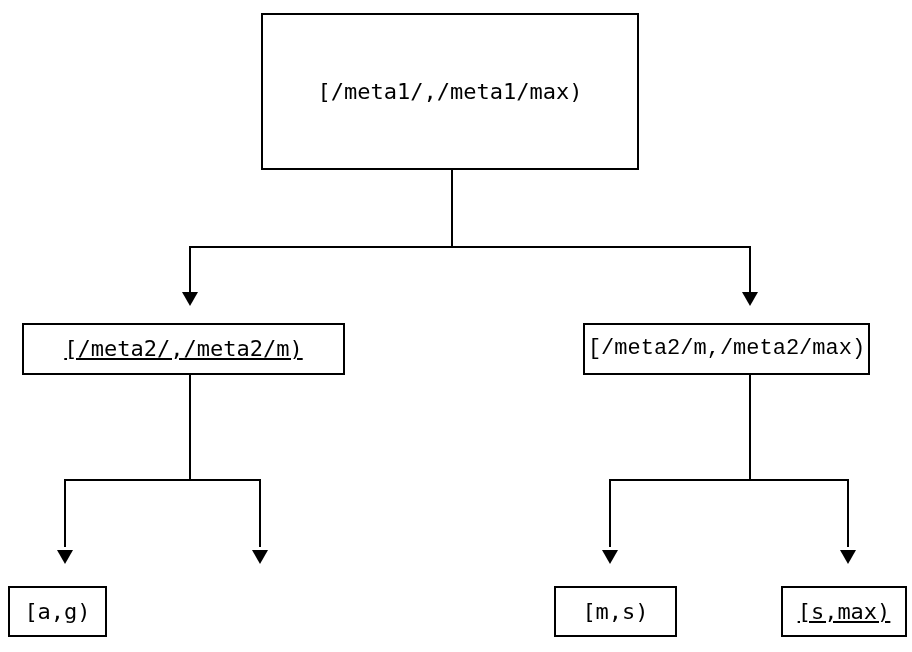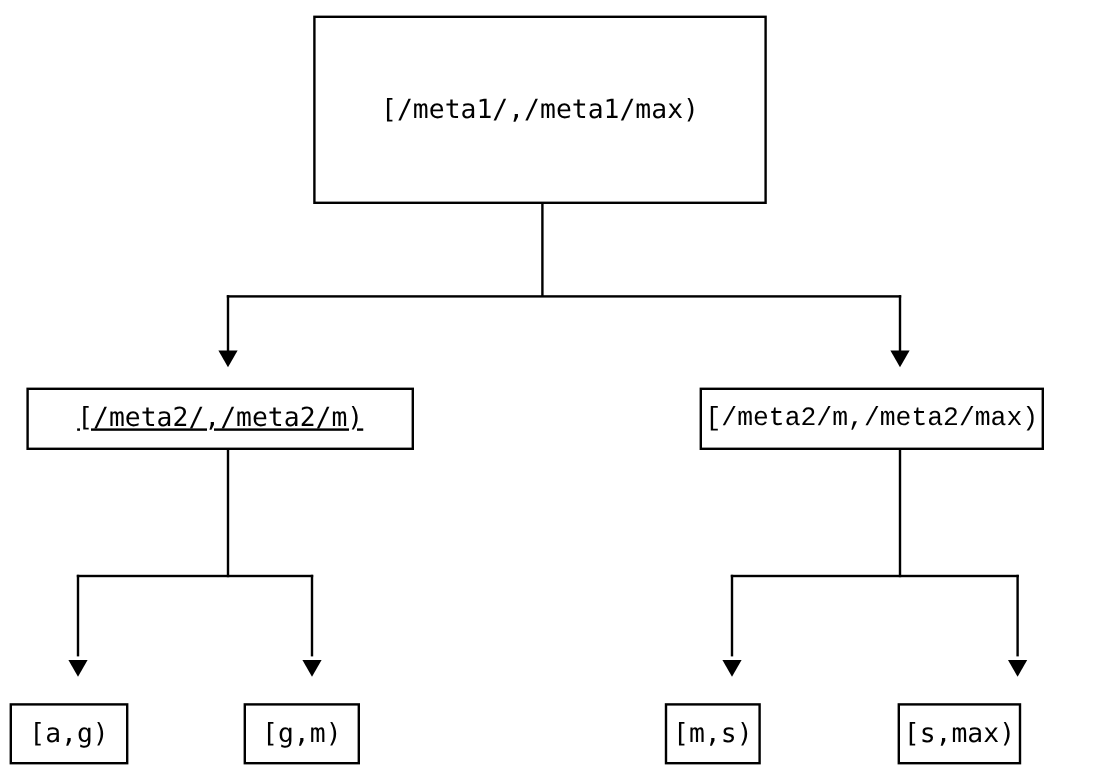--- a/index.html
+++ b/index.html
@@ -43,22 +43,22 @@
     border-right: 8px solid transparent;
     border-top: 14px solid #000000;
   }
 
   
   #root-box   { left: 261px; top: 13px;  width: 378px; height: 157px; }
   #l2-left    { left: 22px;  top: 323px; width: 323px; height: 52px; text-decoration: underline; }
   #l2-right   { left: 583px; top: 323px; width: 287px; height: 52px; font-family: Liberation Mono, monospace; }
   #leaf-1     { left: 8px;   top: 586px; width: 99px;  height: 51px; }
   #leaf-2     { left: 203px; top: 586px; width: 97px;  height: 51px; }
-  #leaf-3     { left: 554px; top: 586px; width: 80px;  height: 51px; }
-  #leaf-4     { left: 748px; top: 586px; width: 103px; height: 51px; }
+  #leaf-3     { left: 554px; top: 586px; width: 123px;  height: 51px; }
+  #leaf-4     { left: 781px; top: 586px; width: 126px; height: 51px; text-decoration: underline; }
 
   
   #root-stem       { left: 451px; top: 170px; height: 77px; }
   #root-bar        { left: 189px; top: 246px; width: 562px; }
   #root-drop-left  { left: 189px; top: 246px; height: 47px; }
   #root-drop-right { left: 749px; top: 246px; height: 47px; }
   #arrow-l2-left   { left: 182px; top: 292px; }
   #arrow-l2-right  { left: 742px; top: 292px; }
 
   
@@ -110,23 +110,20 @@
   <div class="vline" id="l2r-stem"></div>
   <div class="hline" id="l2r-bar"></div>
   <div class="vline" id="l2r-drop-a"></div>
   <div class="vline" id="l2r-drop-b"></div>
   <div class="arrow-down" id="arrow-leaf3"></div>
   <div class="arrow-down" id="arrow-leaf4"></div>
 
   <div class="box" id="leaf-1">
     <span>[a,g)</span>
   </div>
-  <div class="box" id="leaf-2">
-    <span>[g,m)</span>
-  </div>
   <div class="box" id="leaf-3">
     <span>[m,s)</span>
   </div>
   <div class="box" id="leaf-4">
     <span>[s,max)</span>
   </div>
 
 </div>
 
 </body></html>

